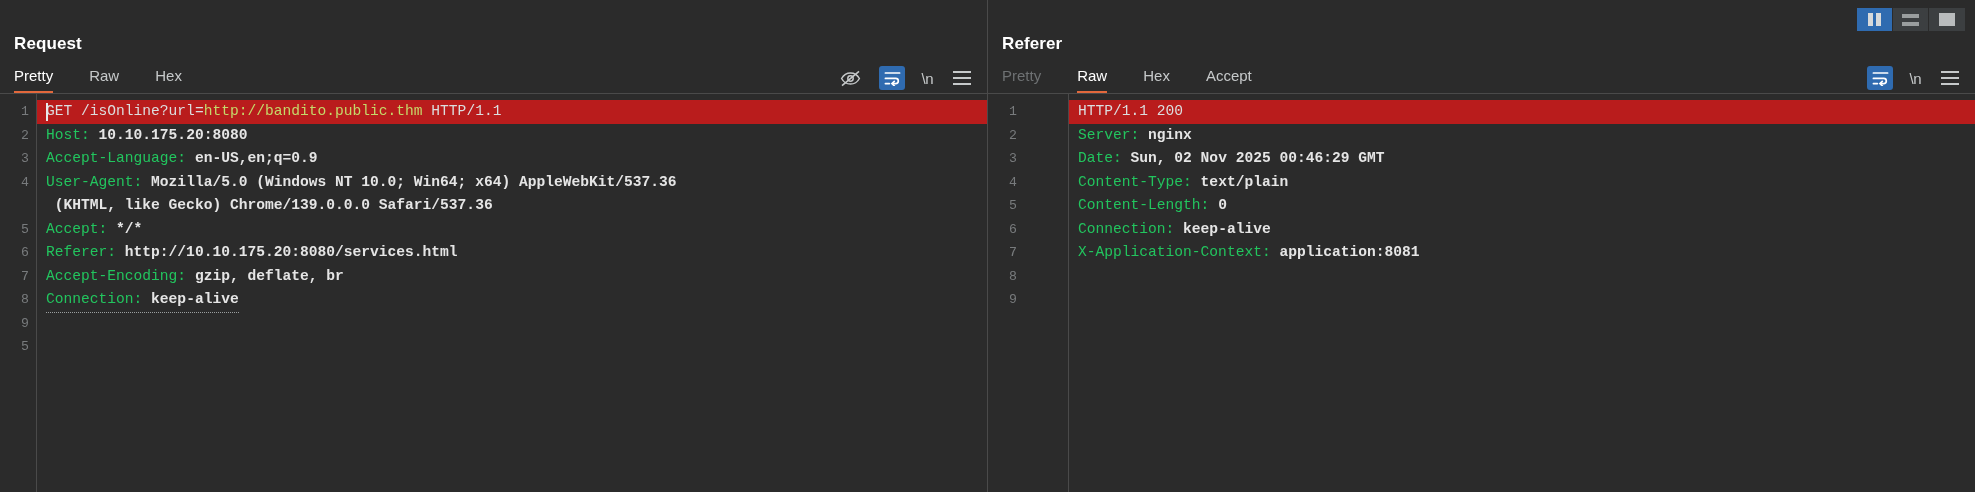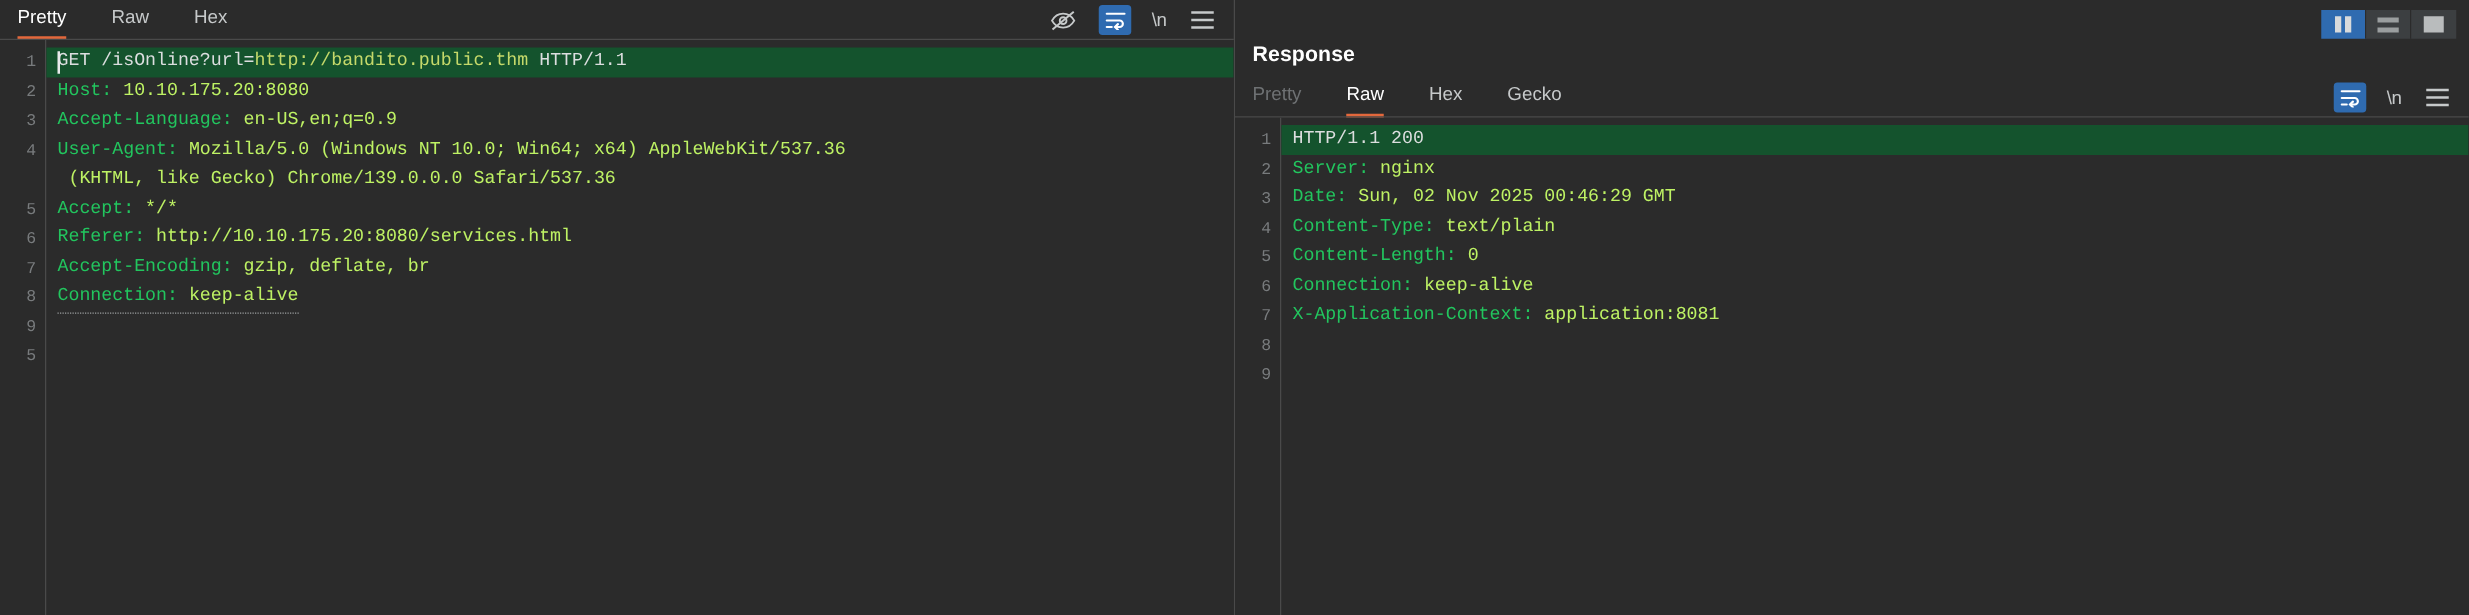--- a/index.html
+++ b/index.html
@@ -116,31 +116,31 @@
   .code {
     flex: 1;
     padding-top: 6px;
     border-left: 1px solid #4a4a4a;
     position: relative;
     overflow: hidden;
     color: #cfd2d3;
     white-space: pre;
   }
   .code .ln { padding-left: 9px; height: 23.5px; position: relative; }
-  .code .ln.cur { background: #14532d; }
+  .code .ln.cur { background: #b91c1c; }
   .hdr-name { color: #22c55e; }
-  .hdr-val  { color: #bef264; }
+  .hdr-val  { color: #e5e5e5; font-weight: bold; }
   .url-val  { color: #c5d96a; }
   .plain    { color: #dcdedf; }
   .focus-line { border-bottom: 1px dotted #9a9e9f; display: inline-block; }
   .caret {
     position: absolute; left: 9px; top: 3px;
     width: 1.5px; height: 18px; background: #e8eaeb;
   }
-  .pane-response .code { color: #cfd2d3; }
+  .pane-response .code { color: #cfd2d3; margin-left: 44px; }
 </style>
 </head>
 <body>
 
 <div id="app">
 
   <div class="layout-switcher">
     <div class="layout-btn active">
       <span class="lb-vsplit">
           <i></i>
@@ -154,20 +154,21 @@
         </span>
     </div>
     <div class="layout-btn">
       <span class="lb-single">
           <i></i>
         </span>
     </div>
   </div>
 
   <div class="pane pane-request">
+    <div class="pane-title">Request</div>
 
     <div class="tabrow">
       <div class="tab-underline-base"></div>
       <div class="tab active">Pretty</div>
       <div class="tab">Raw</div>
       <div class="tab">Hex</div>
 
       <div class="tab-tools">
         <div class="tool">
           <svg width="21" height="17" viewBox="0 0 21 17" fill="none" stroke="#c6c9ca" stroke-width="1.5">
@@ -207,28 +208,28 @@
           <div>7</div>
           <div>8</div>
           <div>9</div>
           <div>5</div>
         </div>
       <div class="code"><div class="ln cur"><span class="caret"></span><span class="plain">GET /isOnline?url=</span><span class="url-val">http://bandito.public.thm</span><span class="plain"> HTTP/1.1</span></div><div class="ln"><span class="hdr-name">Host:</span><span class="hdr-val"> 10.10.175.20:8080</span></div><div class="ln"><span class="hdr-name">Accept-Language:</span><span class="hdr-val"> en-US,en;q=0.9</span></div><div class="ln"><span class="hdr-name">User-Agent:</span><span class="hdr-val"> Mozilla/5.0 (Windows NT 10.0; Win64; x64) AppleWebKit/537.36</span></div><div class="ln"><span class="hdr-val"> (KHTML, like Gecko) Chrome/139.0.0.0 Safari/537.36</span></div><div class="ln"><span class="hdr-name">Accept:</span><span class="hdr-val"> */*</span></div><div class="ln"><span class="hdr-name">Referer:</span><span class="hdr-val"> http://10.10.175.20:8080/services.html</span></div><div class="ln"><span class="hdr-name">Accept-Encoding:</span><span class="hdr-val"> gzip, deflate, br</span></div><div class="ln"><span class="focus-line"><span class="hdr-name">Connection:</span><span class="hdr-val"> keep-alive</span></span></div><div class="ln">&nbsp;</div><div class="ln">&nbsp;</div></div>
     </div>
   </div>
 
   <div class="pane pane-response">
-    <div class="pane-title">Response</div>
+    <div class="pane-title">Referer</div>
 
     <div class="tabrow">
       <div class="tab-underline-base"></div>
       <div class="tab disabled">Pretty</div>
       <div class="tab active">Raw</div>
       <div class="tab">Hex</div>
-      <div class="tab">Gecko</div>
+      <div class="tab">Accept</div>
 
       <div class="tab-tools">
         <div class="tool on">
           <svg width="17" height="15" viewBox="0 0 17 15" fill="none" stroke="#ffffff" stroke-width="1.7" stroke-linecap="round">
             <path d="M1.4 2h14.2"></path>
             <path d="M1.4 7.4h10.3a2.6 2.6 0 0 1 0 5.2H8.4"></path>
             <path d="M10.3 10.3L8 12.6l2.3 2.2"></path>
             <path d="M1.4 12.6h4"></path>
           </svg>
         </div>

